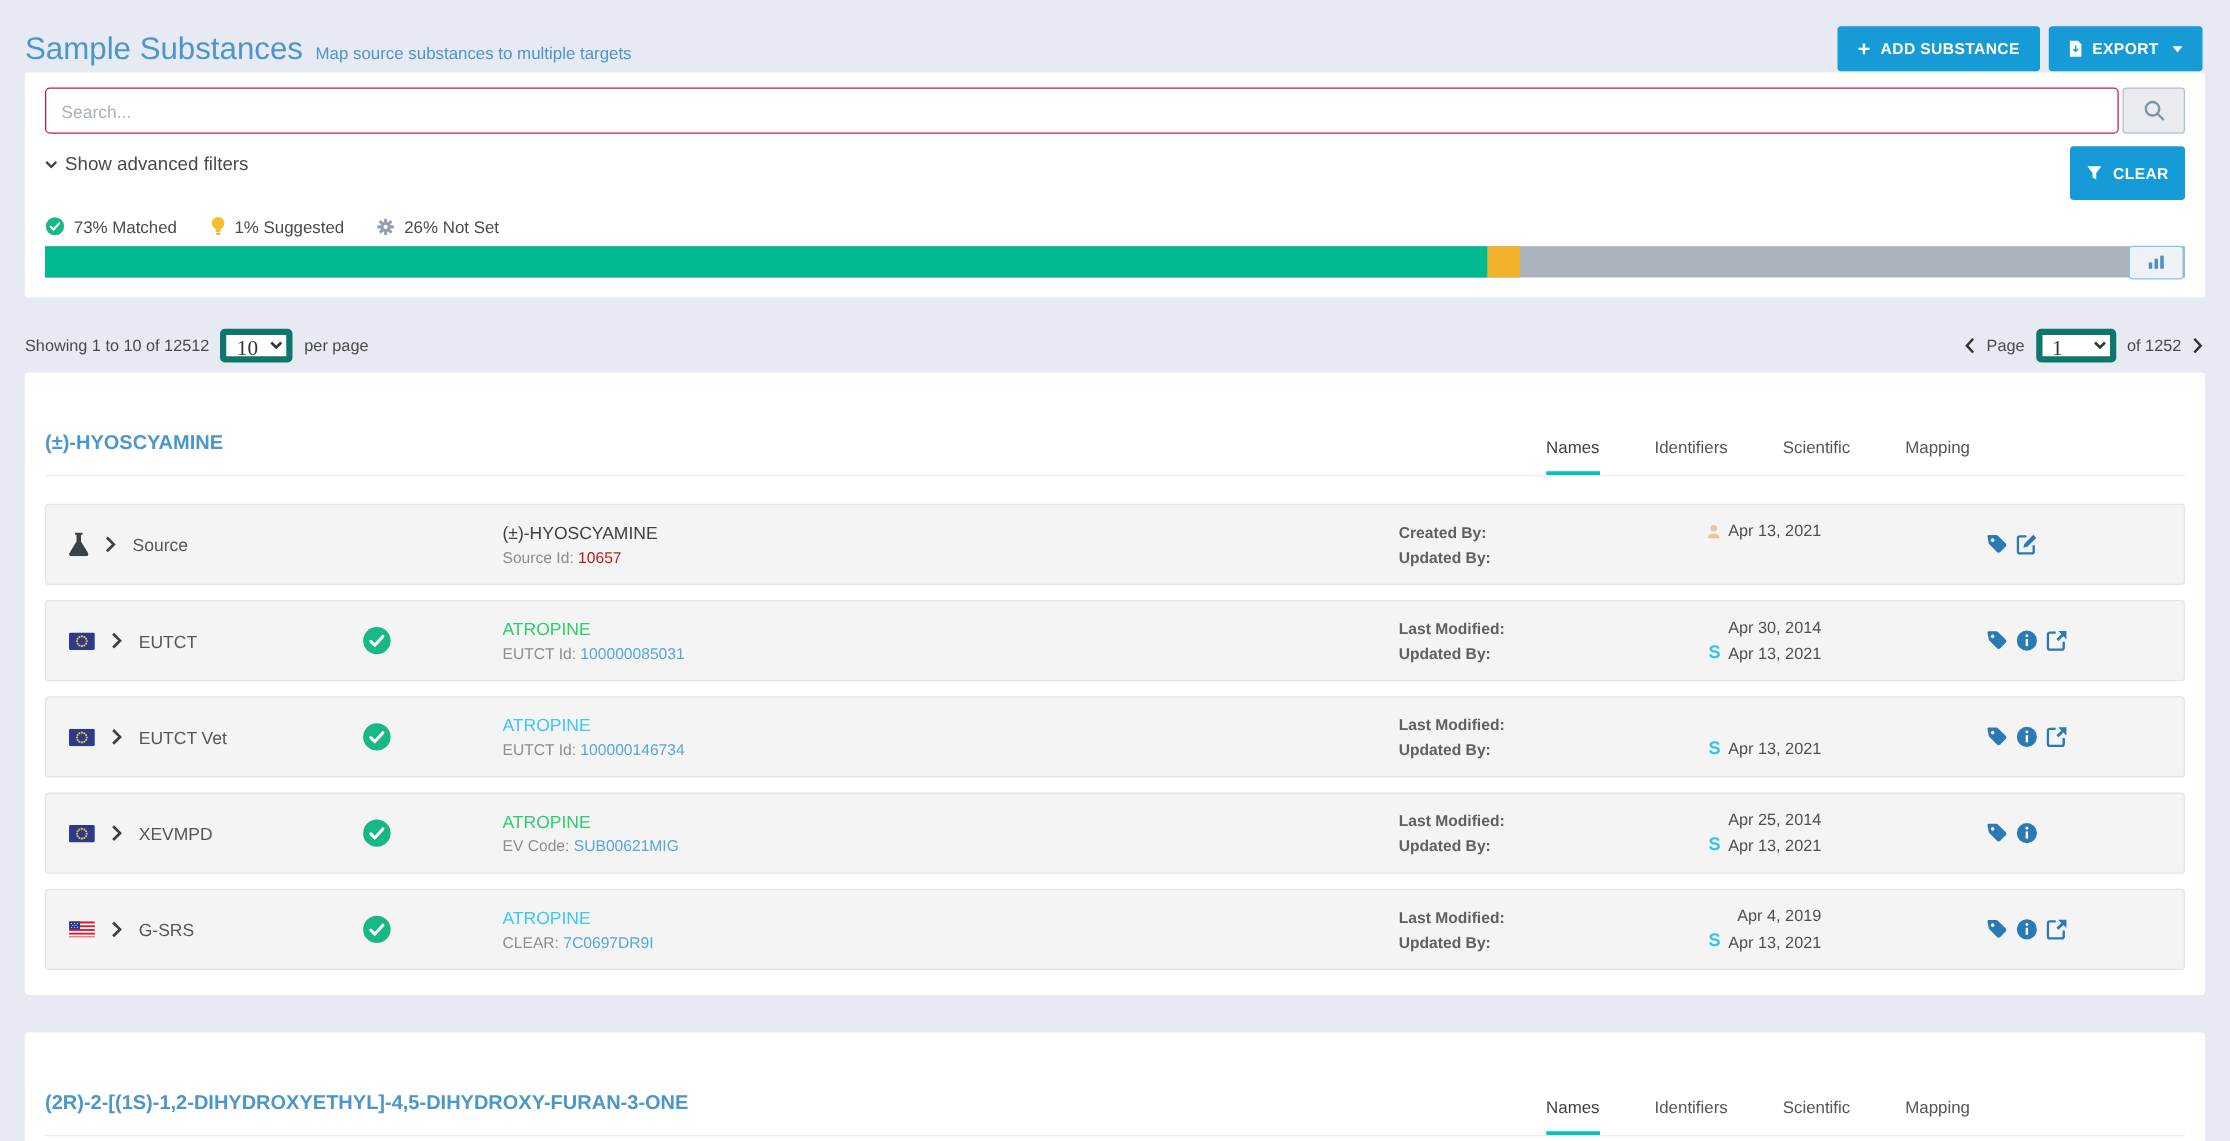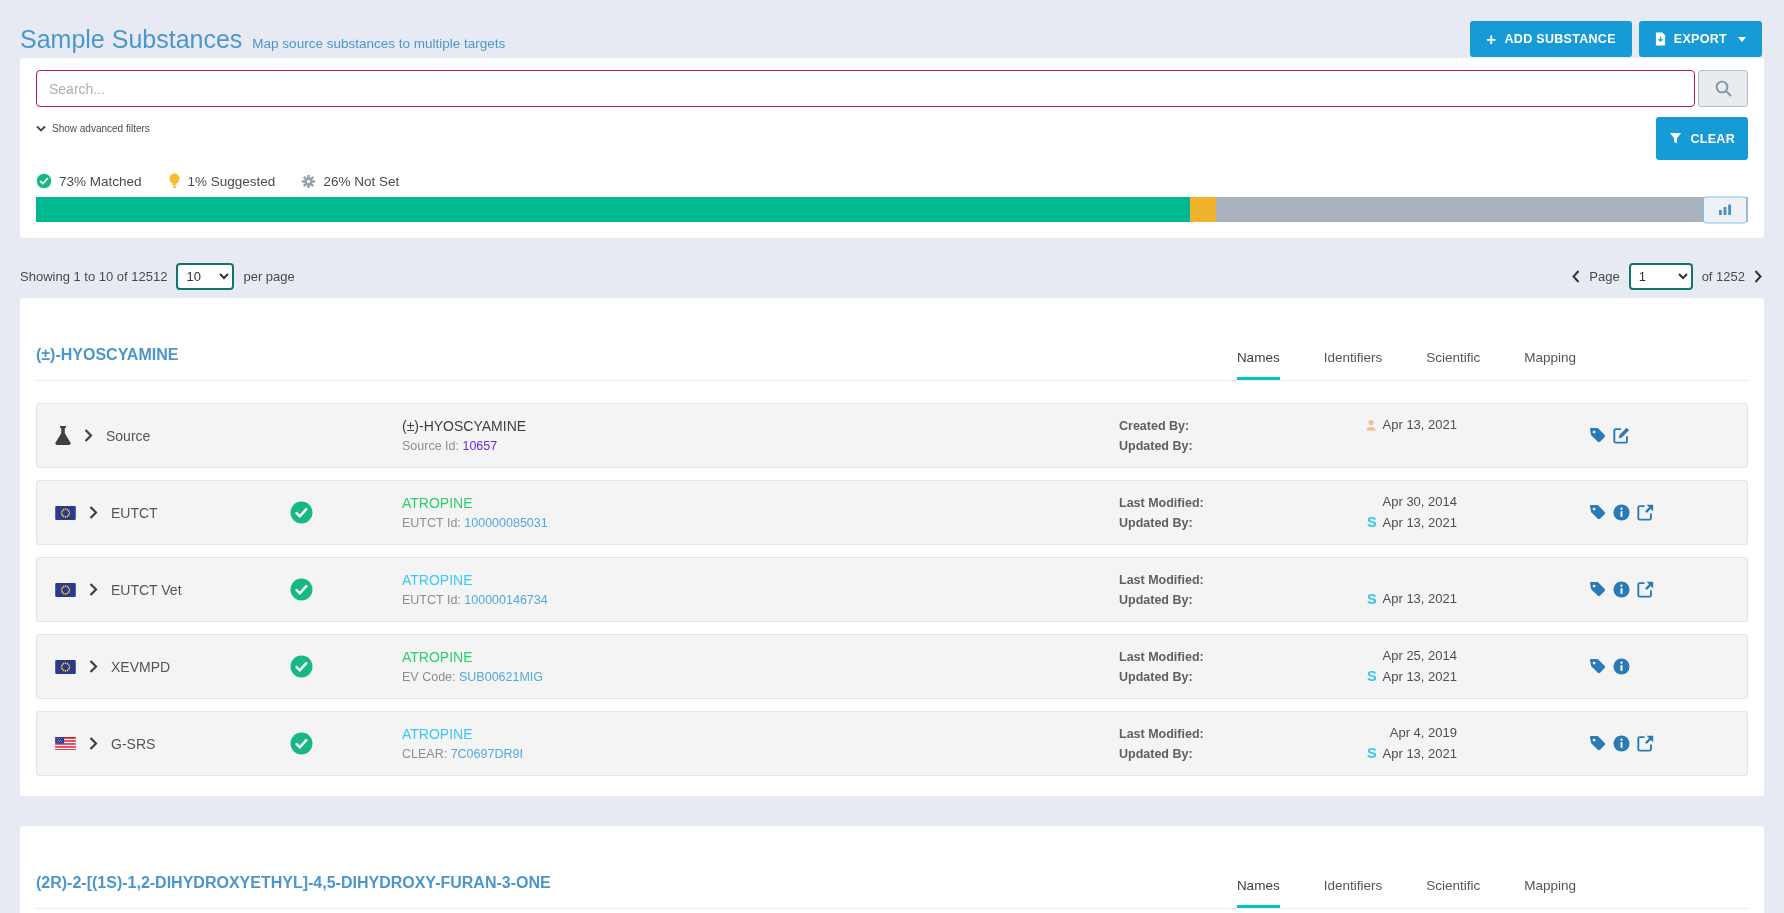--- a/index.html
+++ b/index.html
@@ -16,34 +16,34 @@
   .plus-glyph{font-size:17px;font-weight:700;line-height:1}
   .caret-down{width:0;height:0;border-left:4px solid transparent;border-right:4px solid transparent;border-top:5px solid #fff;margin-left:3px}
 
   
   .filter-panel{background:#fff;margin:0 20px;padding:12px 16px 16px;border-radius:2px}
   .search-row{display:flex;align-items:center}
   .search-input{flex:1;height:37px;border:1px solid #be185d;border-radius:4px;padding:0 12px;font-size:14px;color:#555;font-family:inherit;outline:none}
   .search-input::placeholder{color:#a9b0b8}
   .search-btn{width:50px;height:37px;margin-left:3px;background:#e9ebee;border:1px solid #aec0cf;border-radius:3px;display:flex;align-items:center;justify-content:center;cursor:pointer}
   .advanced-row{display:flex;justify-content:space-between;align-items:flex-start;margin-top:10px}
-  .advanced-toggle{display:flex;align-items:center;gap:6px;color:#4a4a4a;font-size:10px;cursor:pointer;padding-top:6px}
+  .advanced-toggle{display:flex;align-items:center;gap:6px;color:#4a4a4a;font-size:15px;cursor:pointer;padding-top:6px}
   .btn-clear{height:43px;padding:0 13px}
   .stats-row{display:flex;align-items:center;gap:26px;margin-top:13px}
   .stat{display:flex;align-items:center;gap:7px;font-size:13.5px;color:#4a4a4a}
   .progress-wrap{position:relative;margin-top:8px;height:25px;background:var(--notset-gray);display:flex}
   .seg{height:100%}
   .seg-matched{background:var(--matched-green)}
   .seg-suggested{background:var(--suggested-yellow)}
   .chart-btn{position:absolute;right:1px;top:50%;transform:translateY(-50%);width:44px;height:27px;background:#eef1f5;border:1px solid #83c4ea;border-radius:3px;display:flex;align-items:center;justify-content:center;cursor:pointer}
 
   
   .pag-row{display:flex;justify-content:space-between;align-items:center;padding:25px 22px 8px 20px;font-size:13px;color:#4a4a4a}
   .pag-left,.pag-right{display:flex;align-items:center;gap:9px}
-  select{font-family:Liberation Sans, sans-serif;font-size:13px;color:#333;background:#fff;border:2px solid #0f766e;border-radius:4px;height:27px;padding:0 4px}
+  select{font-family:Liberation Serif, serif;font-size:17px;color:#333;background:#fff;border:5px solid #0f766e;border-radius:4px;height:27px;padding:0 4px}
   .per-page-select{width:58px}
   .page-select{width:64px}
   .pag-chev{display:flex;align-items:center;cursor:pointer}
 
   
   .card{background:#fff;margin:0 20px;border-radius:3px;padding:0 16px 8px}
   .card-2{margin-top:30px}
   .card-header{display:flex;justify-content:space-between;align-items:flex-end;padding-top:48px;border-bottom:1px solid #ececec}
   .card-title{font-size:16px;font-weight:700;color:var(--title-blue);padding-bottom:16px}
   .tabs{display:flex;gap:44px;margin-right:172px}
@@ -55,21 +55,21 @@
   .src-icon{display:flex;align-items:center}
   .chev{display:flex;align-items:center;cursor:pointer}
   .col-check{width:112px;display:flex;align-items:center;flex:none}
   .col-names{flex:1;min-width:0}
   .name-line{font-size:14px;margin-bottom:5px;cursor:pointer}
   .name-dark{color:#3f3f3f;cursor:default}
   .name-green{color:var(--name-green)}
   .name-cyan{color:var(--name-cyan)}
   .id-line{font-size:12.5px;color:#8e8e8e}
   .id-value{color:var(--link-blue);cursor:pointer}
-  .id-value.plain{color:#6d28d9;cursor:default}
+  .id-value.plain{color:#b91c1c;cursor:default}
   .col-labels{width:148px;font-size:12.5px;font-weight:700;color:#606060;line-height:1.6;flex:none}
   .col-dates{width:190px;font-size:13px;color:#4f4f4f;flex:none}
   .date-line{display:flex;justify-content:flex-end;align-items:center;gap:6px;min-height:20px;line-height:1.55}
   .s-logo{color:#35c4ec;font-weight:800;font-size:14.5px;line-height:1}
   .col-actions{margin-left:132px;width:140px;display:flex;align-items:center;gap:7px;flex:none;color:var(--action-blue)}
   .action{display:flex;cursor:pointer}
   svg{display:block}
 </style>
 </head>
 <body>

